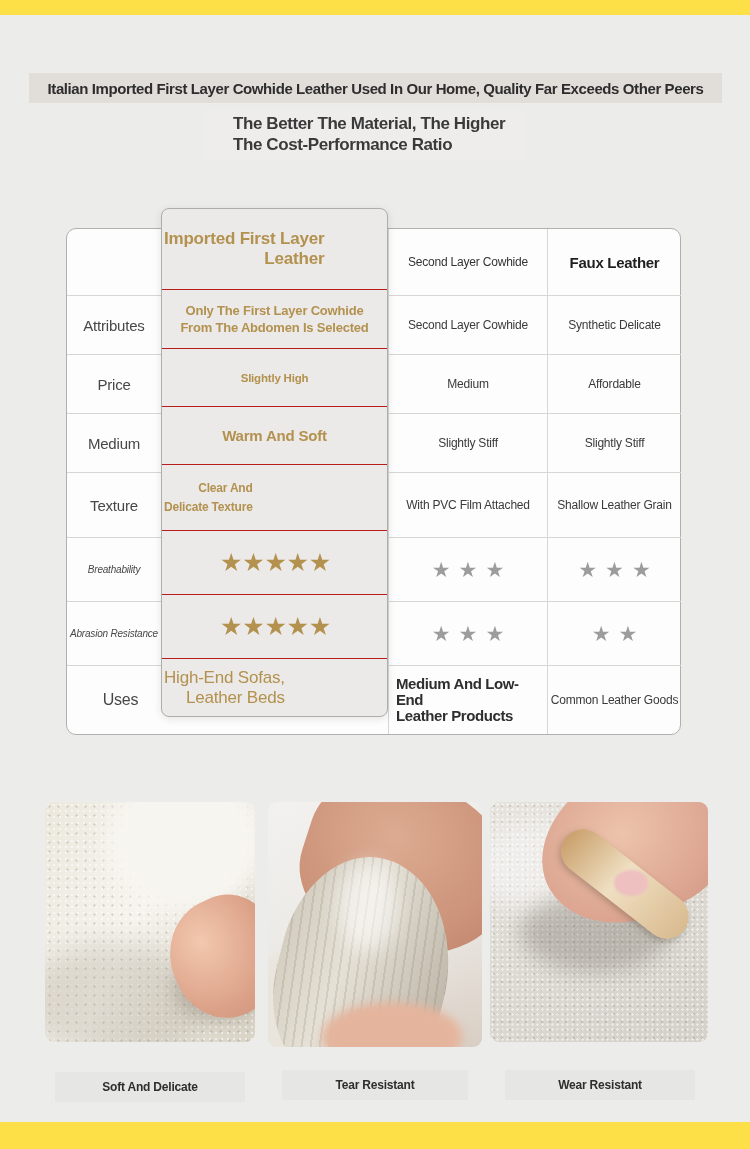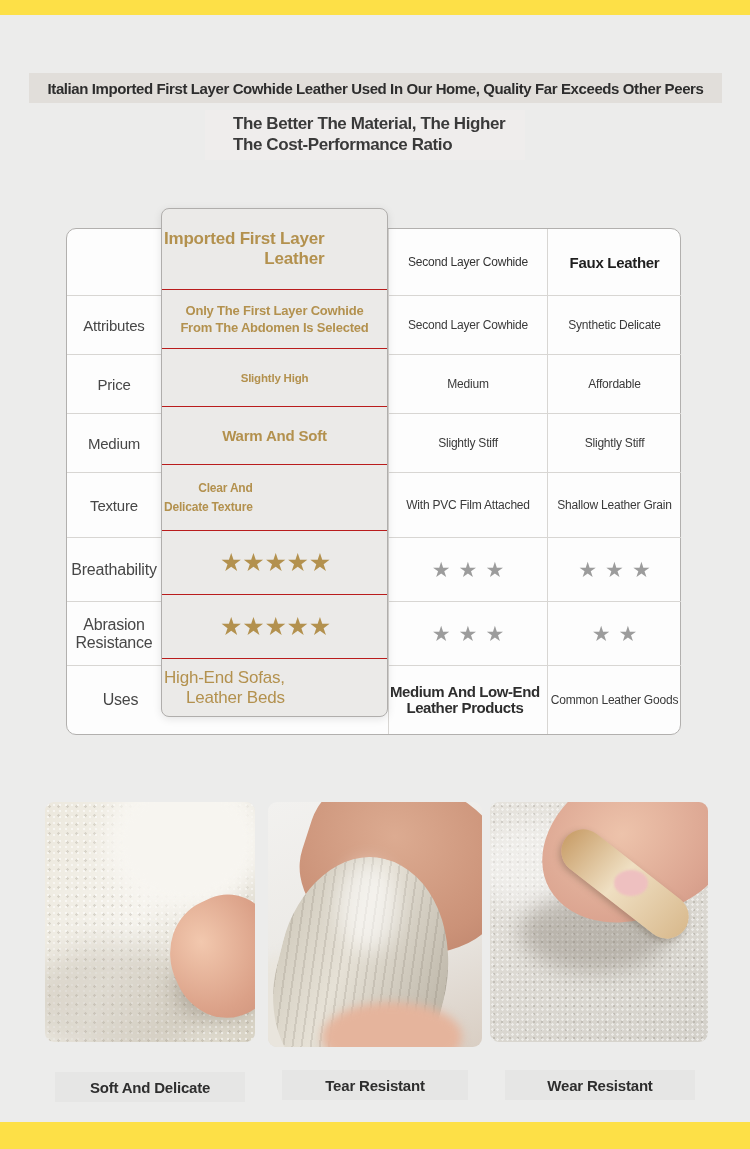--- a/index.html
+++ b/index.html
@@ -38,27 +38,27 @@
     grid-template-rows:66px 59px 59px 59px 65px 64px 64px 69px;
   }
   .cell {
     display:flex; align-items:center; justify-content:center;
     text-align:center; color:#3a3a3a; font-size:12px; letter-spacing:-0.2px;
     border-top:1px solid #d8d6d3; padding:2px;
   }
   .cell.row0 { border-top:none; }
   .cell.colline { border-left:1px solid #d8d6d3; }
   .cell.rowlabel { font-size:15px; color:#474747; }
-  .cell.rowlabel.small { font-size:16px; }
+  .cell.rowlabel.small { font-size:10px;font-style:italic; }
   .cell.rowlabel.uses { font-size:16px;padding-left:15px; }
   .cell.colhead { font-size:12px; color:#333; }
   .cell.colhead.bold { font-size:15px; font-weight:bold; color:#1f1f1f; letter-spacing:-0.3px; }
   .cell.uses-col2 {
-    justify-content:flex-start; text-align:center; font-size:15px; font-weight:bold;
-    color:#2e2e2e; line-height:16px; letter-spacing:-0.4px; white-space:pre-line; padding-left:1px;
+    justify-content:flex-start; text-align:left; font-size:15px; font-weight:bold;
+    color:#2e2e2e; line-height:16px; letter-spacing:-0.4px; white-space:pre-line; padding-left:7px;
   }
   .stars-gray { color:#9c9c9c; font-size:21px; letter-spacing:8px; text-indent:8px; }
 
   
   .card {
     position:absolute; top:-21px; left:94px; width:227px; height:509px;
     background:#ebeae8; border:1px solid #b0aeac; border-radius:8px;
     box-shadow:0 2px 8px rgba(0,0,0,0.10);
     display:grid; grid-template-rows:80px 59px 58px 58px 66px 64px 64px 59px;
     overflow:hidden;
@@ -131,21 +131,21 @@
     box-shadow:0 3px 6px rgba(90,75,55,0.35); }
   .nail3 { top:68px; right:60px; width:34px; height:26px; border-radius:50%;
     background:#eec0c0; filter:blur(1px); }
   .sheen3 { top:20px; left:-20px; width:140px; height:90px; border-radius:50%;
     background:rgba(255,255,255,0.45); filter:blur(12px); }
 
   .caption-patch {
     position:absolute; height:30px; display:flex; align-items:center; justify-content:center;
     background:rgba(0,0,0,0.022);
   }
-  .caption { font-size:15px; font-weight:bold; color:#2e2e2e; letter-spacing:-0.2px; }
+  .caption { font-size:12px; font-weight:bold; color:#2e2e2e; letter-spacing:-0.2px; }
   #cap1 { top:1072px; left:55px;  width:190px; }
   #cap2 { top:1070px; left:282px; width:186px; }
   #cap3 { top:1070px; left:505px; width:190px; }
 </style>
 </head>
 <body>
 
 <div id="page">
   <div class="band"></div>
 

